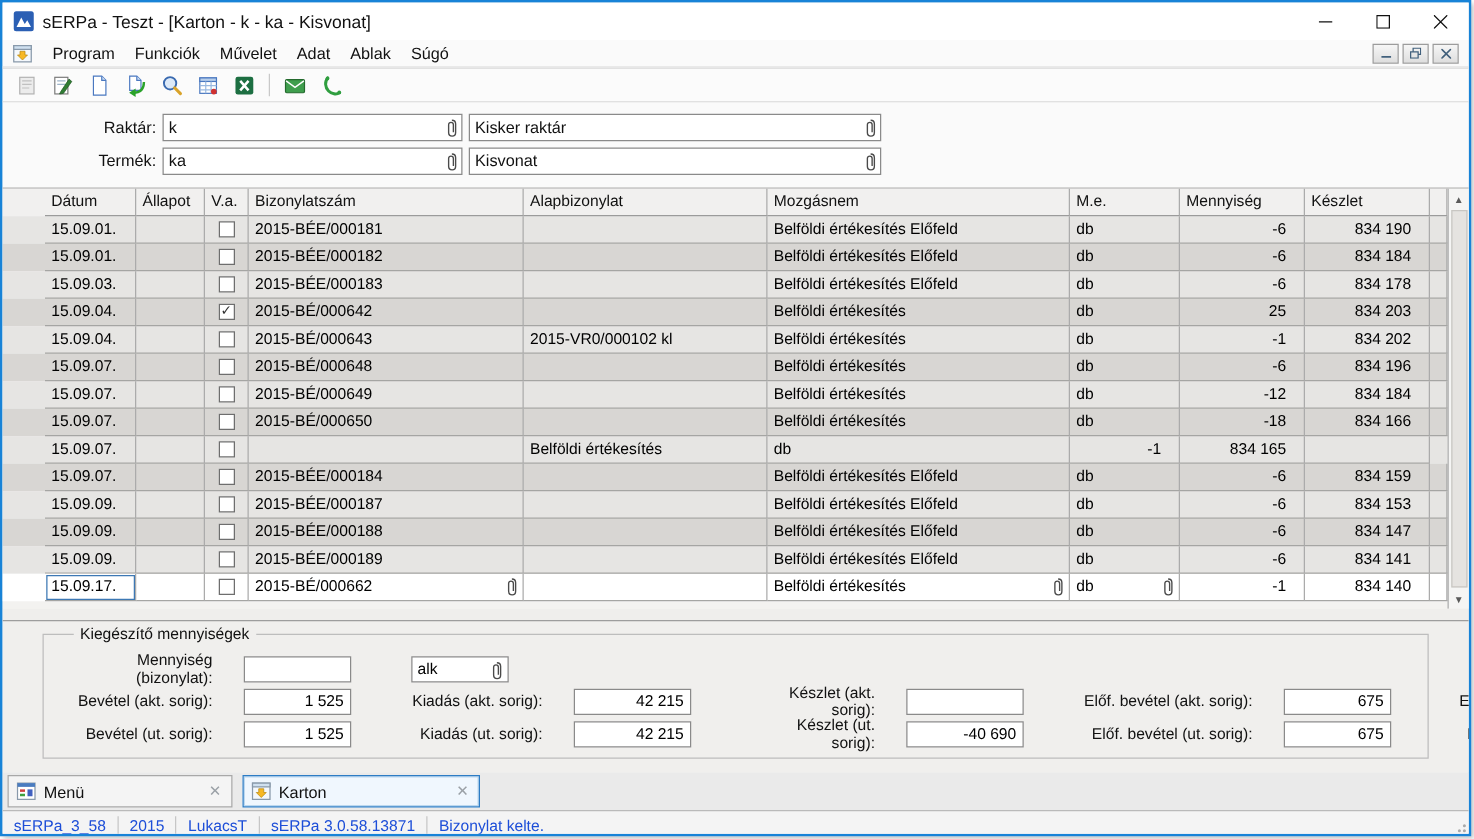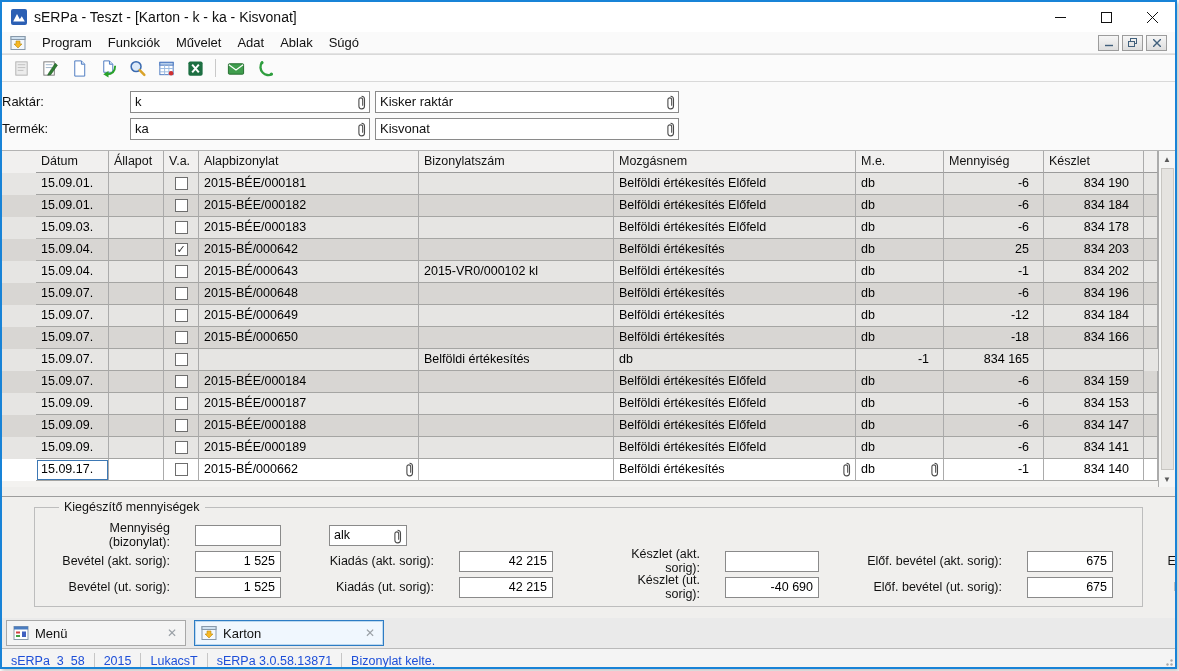--- a/index.html
+++ b/index.html
@@ -21,25 +21,25 @@
   .menu-item { font-size:13px; color:#111; padding:2px 8px; }
   .mdibtns { margin-left:auto; display:flex; gap:3px; margin-right:8px; }
   .mdibtn { width:21px; height:16px; background:linear-gradient(#f6f6f6,#dedede); border:1px solid #9c9c9c; display:flex; align-items:center; justify-content:center; font-size:10px; color:#41607c; line-height:1; }
   
   .toolbar { height:28px; background:#fbfbfb; border:1px solid #d9d9d9; border-left:none; border-right:none; display:flex; align-items:center; padding-left:8px; gap:7px; flex:none; }
   .tbtn { width:22px; height:22px; display:flex; align-items:center; justify-content:center; }
   .tsep { width:1px; height:18px; background:#c9c9c9; margin:0 2px; }
   
   .filters { background:#fafafa; padding:8px 0 6px 0; flex:none; }
   .frow { display:flex; align-items:center; height:23px; margin-bottom:4px; }
-  .flabel { width:128px; text-align:left; font-size:13px; padding-right:5px; color:#111; }
+  .flabel { width:128px; text-align:right; font-size:13px; padding-right:5px; color:#111; }
   .field { position:relative; margin-right:5px; }
   .field input { width:100%; height:22px; border:1px solid #8a8a8a; font:13px "Liberation Sans",sans-serif; padding:0 18px 0 4px; background:#fff; color:#111; }
   .field .clip { position:absolute; right:4px; top:4px; }
-  .w240 { width:240px; } .w380 { width:304px; }
+  .w240 { width:240px; } .w380 { width:330px; }
   
   .gridwrap { height:337px; display:flex; flex:none; background:#f3f2f0; border-top:1px solid #b3b3b3; }
   .grid { width:1158px; }
   .trow, .thead { display:grid; grid-template-columns:73px 55px 35px 220px 195px 242px 88px 100px 100px 1fr; height:22px;padding-left:34px; }
   .thead { background:#f1f0ef; }
   .thead .th { border-right:1px solid #ababab; border-bottom:1px solid #9b9b9b; font-size:12.5px; color:#111; padding:3px 0 0 5px; overflow:hidden; white-space:nowrap; }
   .trow { background:#e6e5e3; }
   .trow.alt { background:#d8d6d3; }
   .trow.selected { background:#ffffff; }
   .td { border-right:1px solid #ababab; border-bottom:1px solid #a5a5a3; font-size:12.5px; color:#000; padding:3px 4px 0 5px; overflow:hidden; white-space:nowrap; position:relative; }
@@ -244,22 +244,22 @@
       </span>
     </div>
   </div>
 
   <div class="gridwrap">
     <div class="grid">
       <div class="thead" id="table-header">
           <div class="th">Dátum</div>
           <div class="th">Állapot</div>
           <div class="th">V.a.</div>
+          <div class="th">Bizonylatszám</div>
           <div class="th">Alapbizonylat</div>
-          <div class="th">Bizonylatszám</div>
           <div class="th">Mozgásnem</div>
           <div class="th">M.e.</div>
           <div class="th">Mennyiség</div>
           <div class="th">Készlet</div>
           <div class="th"></div>
         </div>
       <div id="table-body">
           <div class="trow">
             <div class="td datecell">15.09.01.</div>
             <div class="td"></div>

